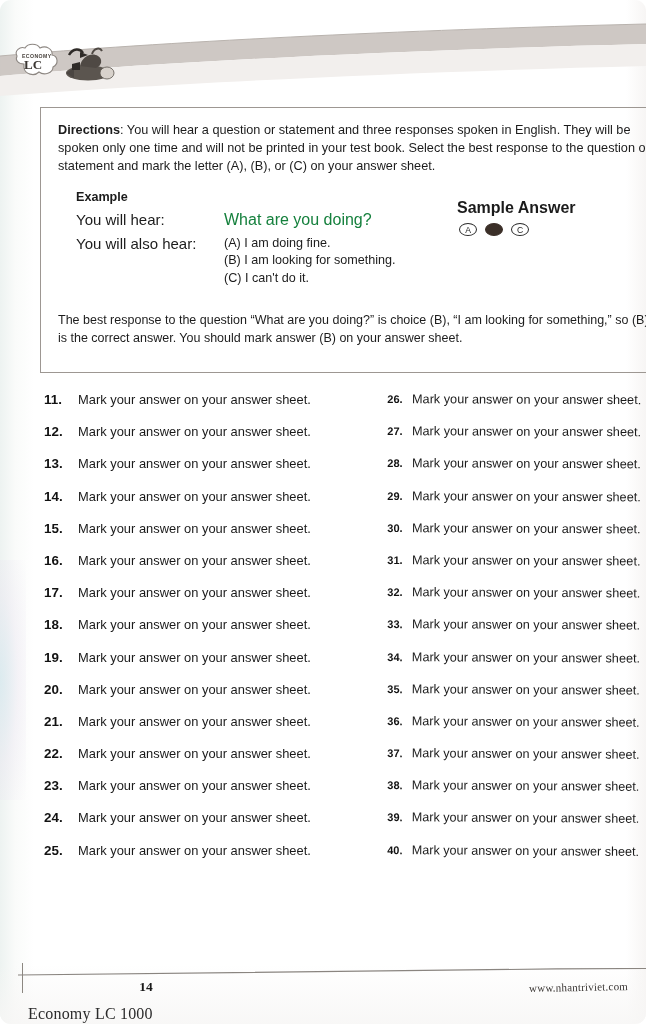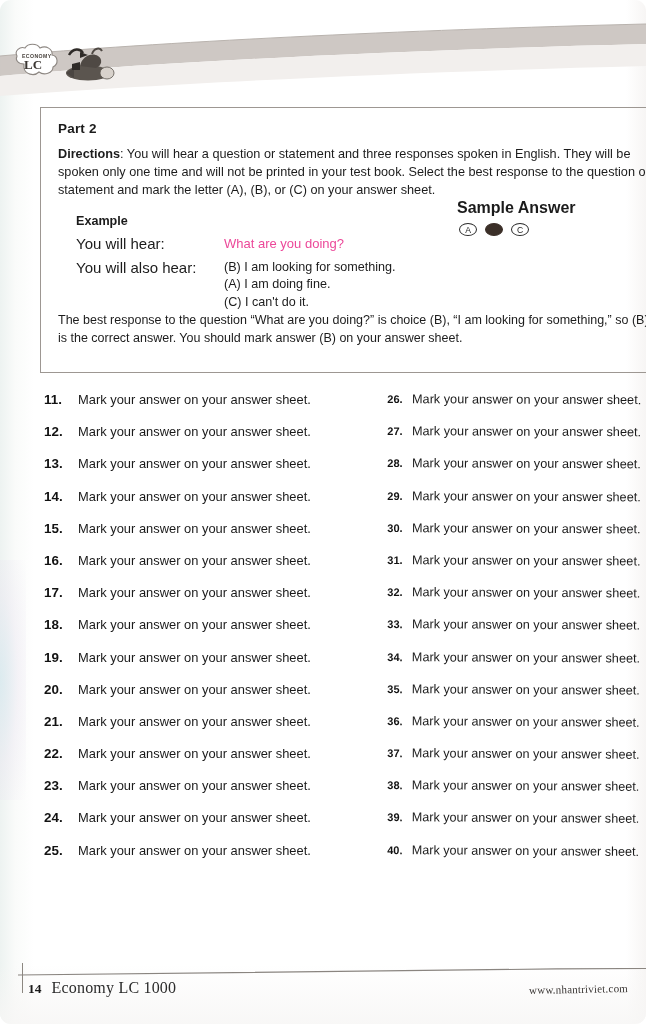--- a/index.html
+++ b/index.html
@@ -128,22 +128,22 @@
     margin-bottom: 7px;
   }
   .ex-label {
     width: 148px;
     flex: 0 0 148px;
     font-size: 15px;
     color: #1c1c1c;
     line-height: 17px;
   }
   .ex-value {
-    font-size: 13px;
-    color: #ec4899;
+    font-size: 16px;
+    color: #15803d;
     line-height: 17px;
   }
   .ex-choice {
     font-size: 12.6px;
     color: #1c1c1c;
     line-height: 17.5px;
   }
 
   
   .sample-answer {
@@ -251,20 +251,21 @@
     width: 600px;
     display: flex;
     align-items: baseline;
     justify-content: space-between;
     font-family: "Liberation Serif", serif;
   }
   .footer-left {
     display: flex;
     align-items: flex-end;
     gap: 10px;
+    flex-direction: column;
   }
   .footer-page {
     font-size: 13.5px;
     font-weight: bold;
     color: #1a1a1a;
   }
   .footer-book {
     font-size: 16px;
     color: #2b2b2b;
     letter-spacing: .2px;
@@ -315,36 +316,35 @@
         <path d="M74,12 L82,15 L74,18 Z" fill="#2f2b28"></path>
         <path d="M66,24 L74,22 L74,30 L66,30 Z" fill="#2f2b28"></path>
       </g>
     </svg>
   </div>
 
   <div class="dir-box"></div>
 
   <div class="dir-inner">
 
-    <div class="part-title">Part 2</div>
 
     <p class="directions"><b>Directions</b><span>: You will hear a question or statement and three responses spoken in English. They will be spoken only one time and will not be printed in your test book. Select the best response to the question or statement and mark the letter (A), (B), or (C) on your answer sheet.</span></p>
 
     <div class="example-title">Example</div>
 
     <div class="example-grid">
       <div class="ex-row">
         <span class="ex-label">You will hear:</span>
         <span class="ex-value">What are you doing?</span>
       </div>
       <div class="ex-row">
         <span class="ex-label">You will also hear:</span>
         <span>
+          <div class="ex-choice">(A) I am doing fine.</div>
           <div class="ex-choice">(B) I am looking for something.</div>
-          <div class="ex-choice">(A) I am doing fine.</div>
           <div class="ex-choice">(C) I can't do it.</div>
         </span>
       </div>
     </div>
 
     <div class="sample-answer">
       <div class="sample-title">Sample Answer</div>
       <div class="bubbles">
         <span class="bubble">A</span>
         <span class="bubble filled">B</span>

